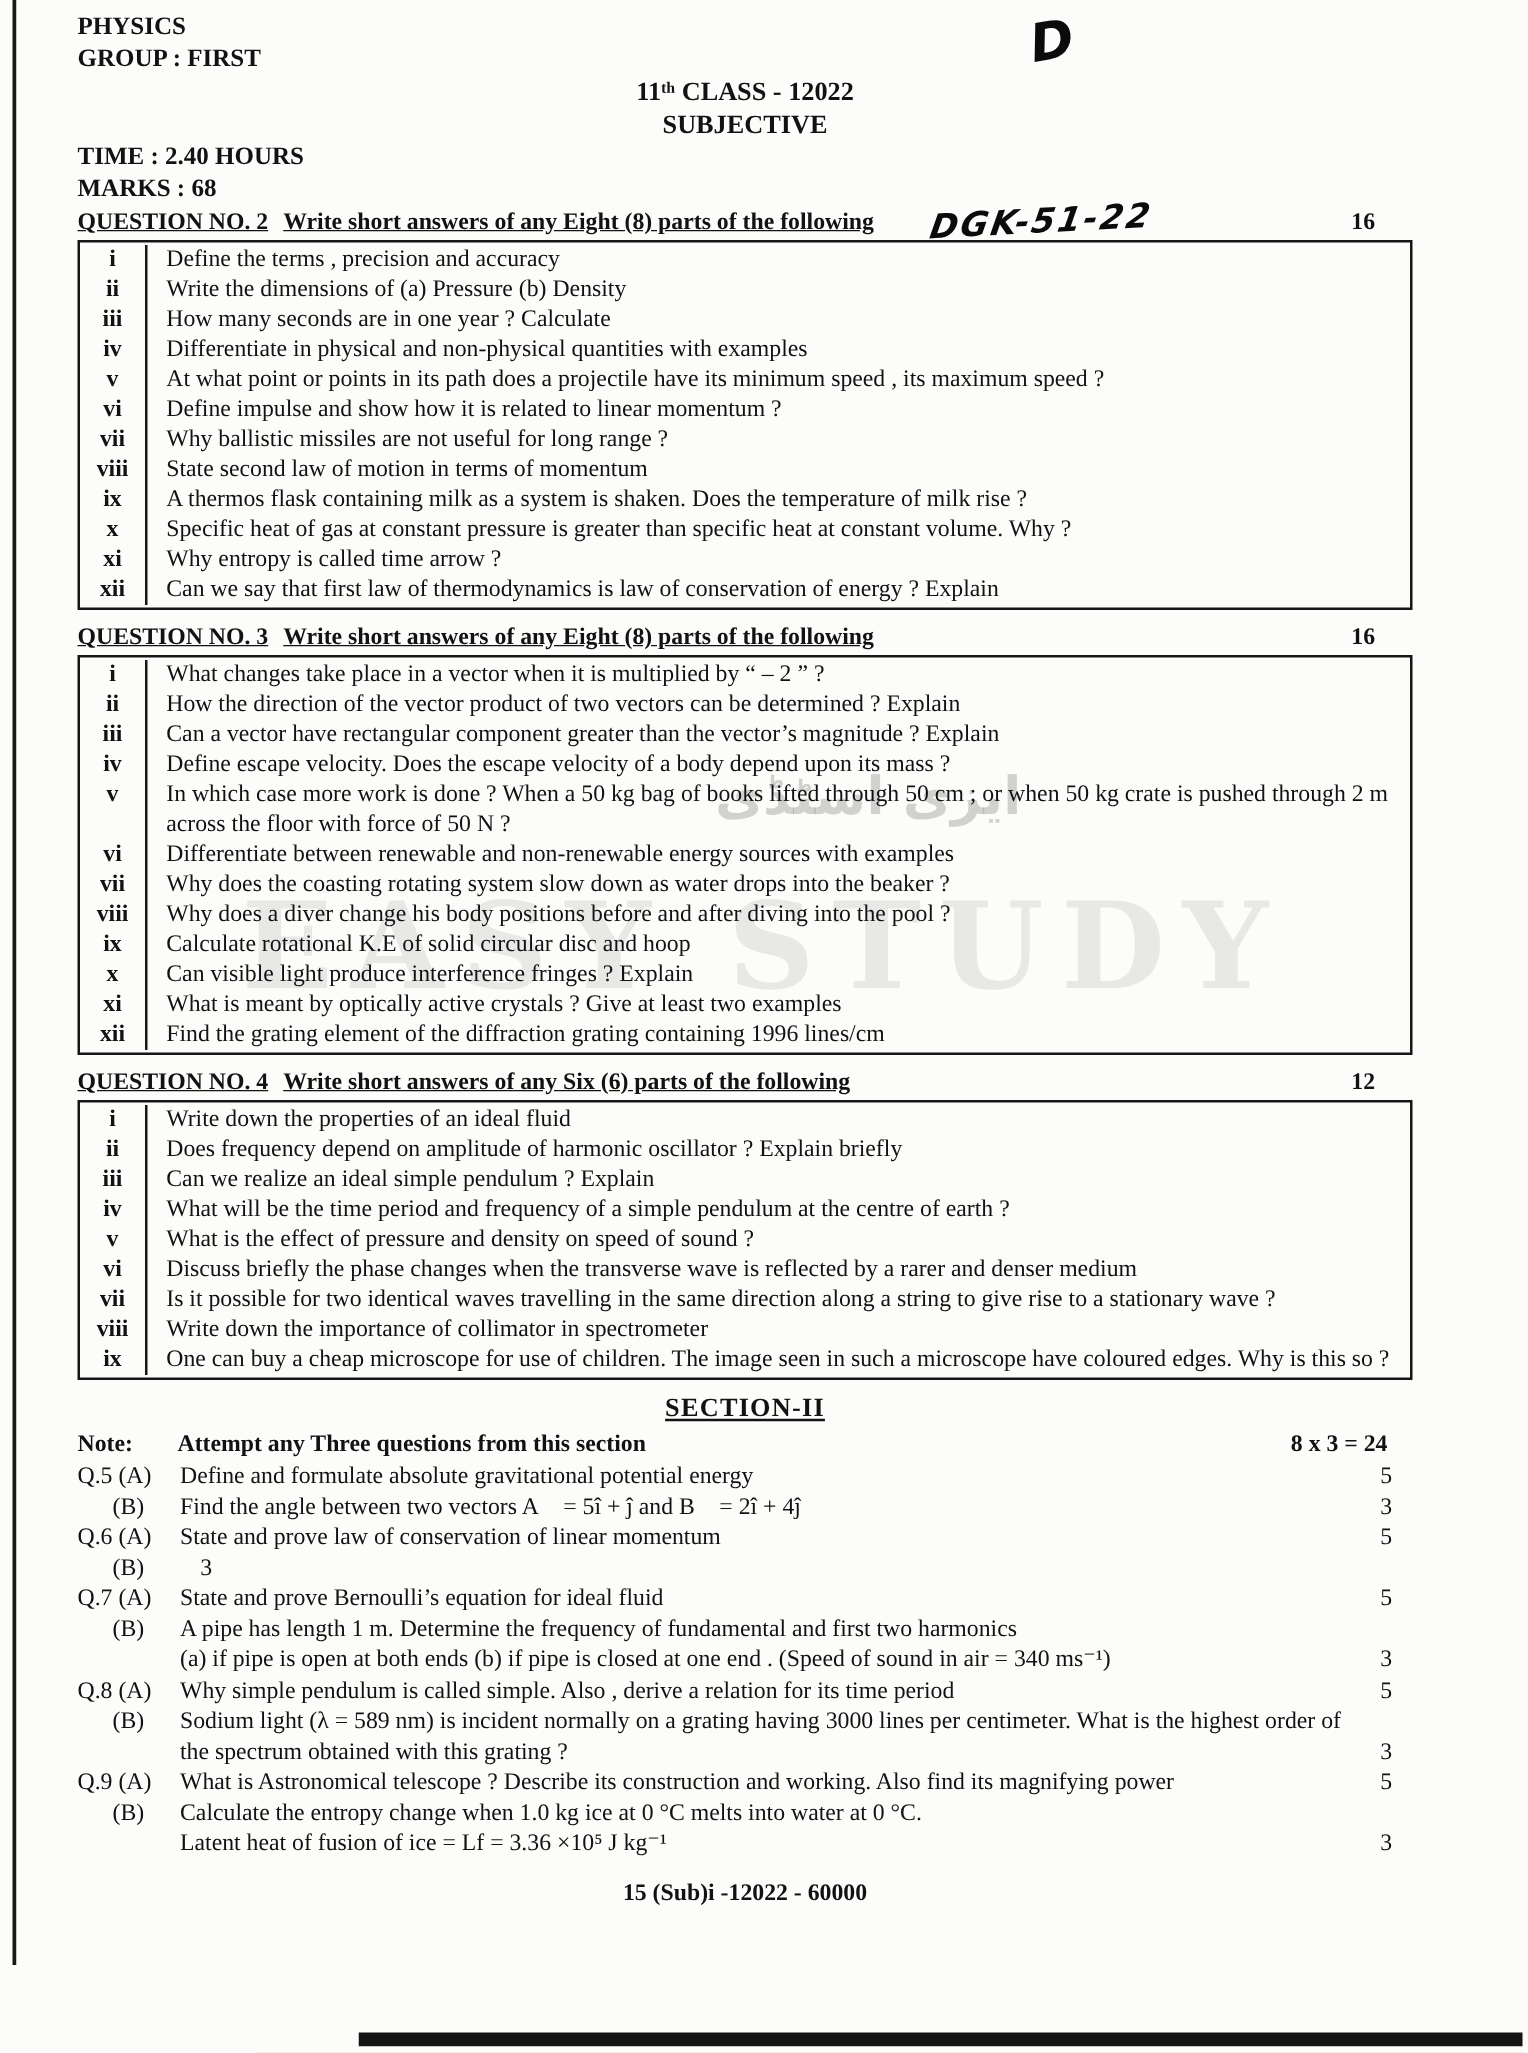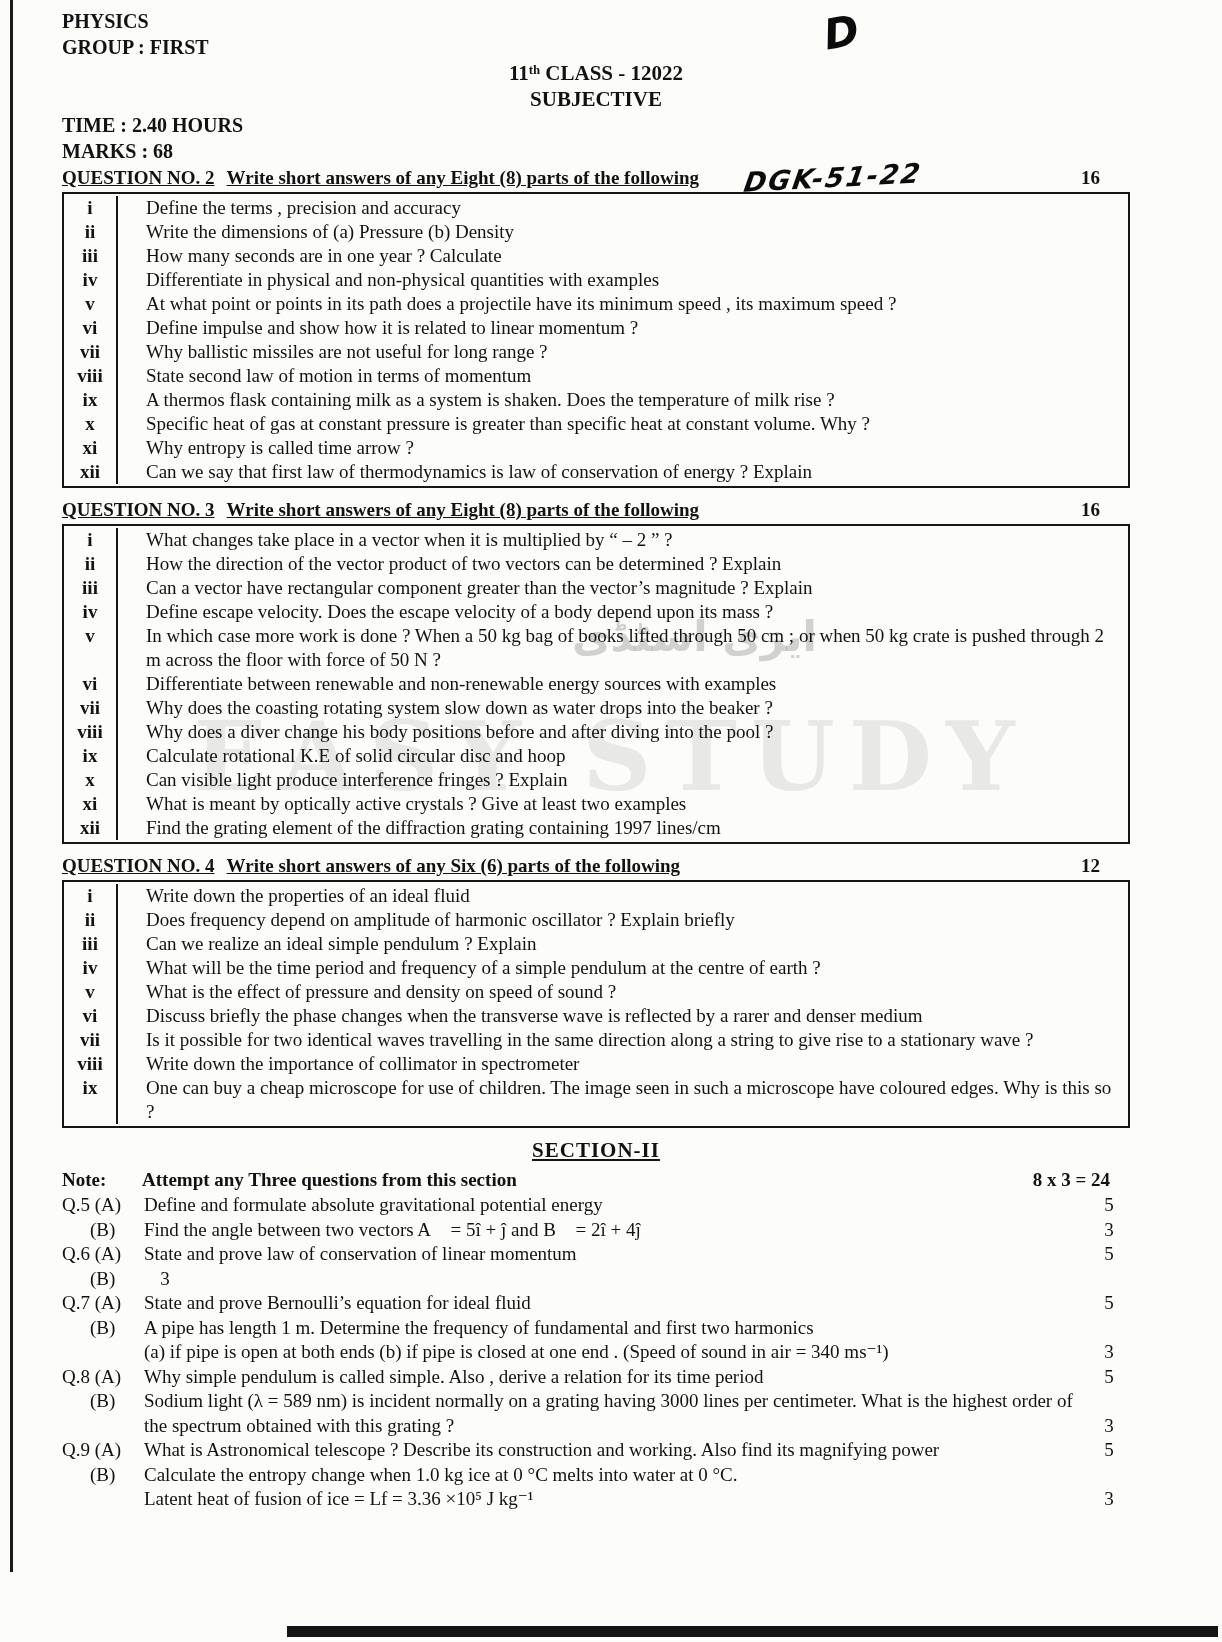--- a/index.html
+++ b/index.html
@@ -30,21 +30,21 @@
 
   .q-heading{display:flex;align-items:center;font-weight:bold;font-size:19px;line-height:24px;margin-top:2px;position:relative;}
   .qh-no{text-decoration:underline;margin-right:12px;white-space:nowrap;}
   .qh-instr{text-decoration:underline;}
   .qh-hand{font-size:27px;letter-spacing:2px;transform:rotate(-3deg) skewX(-12deg);margin-left:45px;}
   .qh-marks{margin-left:auto;padding-right:30px;}
 
   .parts-box{border:2.5px solid #161616;margin:2px 0 10px 0;display:flex;flex-direction:column;padding:2px 0;}
   .part-row{display:flex;font-size:19px;line-height:24px;}
   .part-num{flex:0 0 52px;text-align:center;font-weight:bold;border-right:2px solid #161616;}
-  .part-text{flex:1;padding:0 12px 0 28px;}
+  .part-text{flex:1;padding:0 12px 0 15px;}
 
   .note-row{display:flex;font-weight:bold;font-size:19px;line-height:26px;margin-top:2px;}
   .note-label{flex:0 0 80px;}
   .note-text{flex:1;}
   .note-marks{flex:0 0 110px;text-align:right;padding-right:20px;}
 
   .s2-row{display:flex;font-size:19px;line-height:24.5px;}
   .s2-label{flex:0 0 82px;white-space:nowrap;}
   .s2-label.sub{padding-left:28px;box-sizing:border-box;}
   .s2-text{flex:1;padding-right:8px;}
@@ -185,21 +185,21 @@
       <div class="part-row">
           <div class="part-num">x</div>
           <div class="part-text">Can visible light produce interference fringes ? Explain</div>
         </div>
       <div class="part-row">
           <div class="part-num">xi</div>
           <div class="part-text">What is meant by optically active crystals ? Give at least two examples</div>
         </div>
       <div class="part-row">
           <div class="part-num">xii</div>
-          <div class="part-text">Find the grating element of the diffraction grating containing 1997 lines/cm</div>
+          <div class="part-text">Find the grating element of the diffraction grating containing 1996 lines/cm</div>
         </div>
     </div>
 
     <div class="q-heading">
       <span class="qh-no">QUESTION NO. 4</span>
       <span class="qh-instr">Write short answers of any Six (6) parts of the following</span>
       <span class="qh-marks">12</span>
     </div>
     <div class="parts-box">
       <div class="part-row">
@@ -297,15 +297,16 @@
     </div>
     <div class="s2-row">
       <div class="s2-label sub">(B)</div>
       <div class="s2-text">
         <div>Calculate the entropy change when 1.0 kg ice at 0 °C melts into water at 0 °C.</div>
         <div>Latent heat of fusion of ice = Lf = 3.36 ×10⁵ J kg⁻¹</div>
       </div>
       <div class="s2-marks">3</div>
     </div>
 
+    <div class="footer">15 (Sub)i -12022 - 60000</div>
 
   </div>
 </div>
 
 </body></html>

